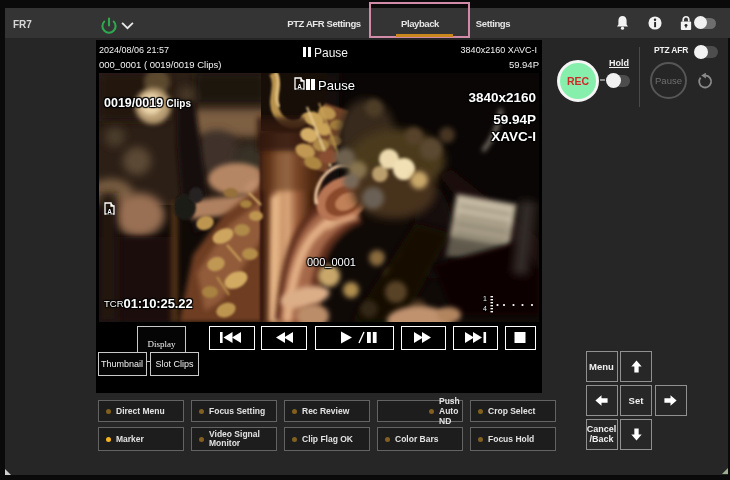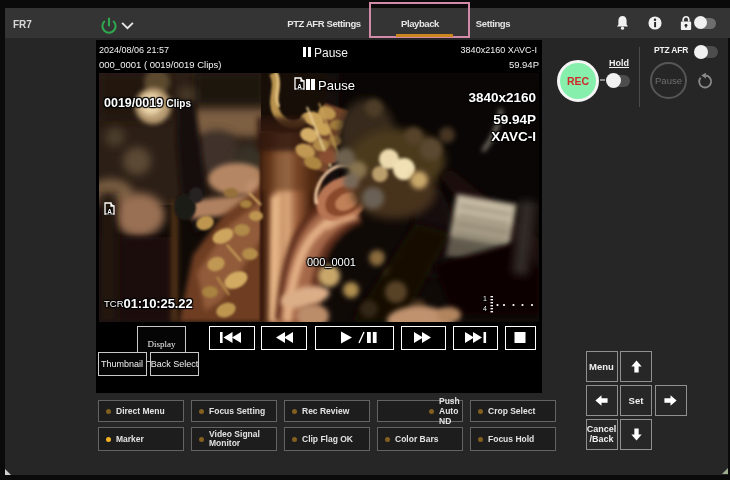--- a/index.html
+++ b/index.html
@@ -330,21 +330,21 @@
       <polygon points="19,5 28,10.5 19,16" fill="#fff"></polygon>
       <rect x="29.5" y="5" width="2.6" height="11" fill="#fff"></rect>
     </svg>
   </div>
   <div class="abs tbtn" style="left:504.5px; width:31px;">
     <svg width="28" height="21" viewBox="0 0 28 21" style="display:block;margin:0 auto;">
       <rect x="8.5" y="5" width="11" height="11" fill="#fff"></rect>
     </svg>
   </div>
   <div class="abs sbtn" style="left:97.5px; top:352px; width:49px; height:24px;">Thumbnail</div>
-  <div class="abs sbtn" style="left:150px; top:352px; width:49px; height:24px;">Back Select</div>
+  <div class="abs sbtn" style="left:150px; top:352px; width:49px; height:24px;">Slot Clips</div>
 
   <div class="abs abtn" style="left:98px;  top:400px; height:22px;"><span class="dot"></span>Direct Menu</div>
   <div class="abs abtn" style="left:191px; top:400px; height:22px;"><span class="dot"></span>Focus Setting</div>
   <div class="abs abtn" style="left:284px; top:400px; height:22px;"><span class="dot"></span>Rec Review</div>
   <div class="abs abtn" style="left:377px; top:400px; height:22px;padding-left:44px;"><span class="dot"></span>Push Auto ND</div>
   <div class="abs abtn" style="left:470px; top:400px; height:22px;"><span class="dot"></span>Crop Select</div>
   <div class="abs abtn" style="left:98px;  top:427px; height:24px;"><span class="dot on"></span>Marker</div>
   <div class="abs abtn" style="left:191px; top:427px; height:24px; line-height:9px;"><span class="dot"></span>Video Signal<br>Monitor</div>
   <div class="abs abtn" style="left:284px; top:427px; height:24px;"><span class="dot"></span>Clip Flag OK</div>
   <div class="abs abtn" style="left:377px; top:427px; height:24px;"><span class="dot"></span>Color Bars</div>

